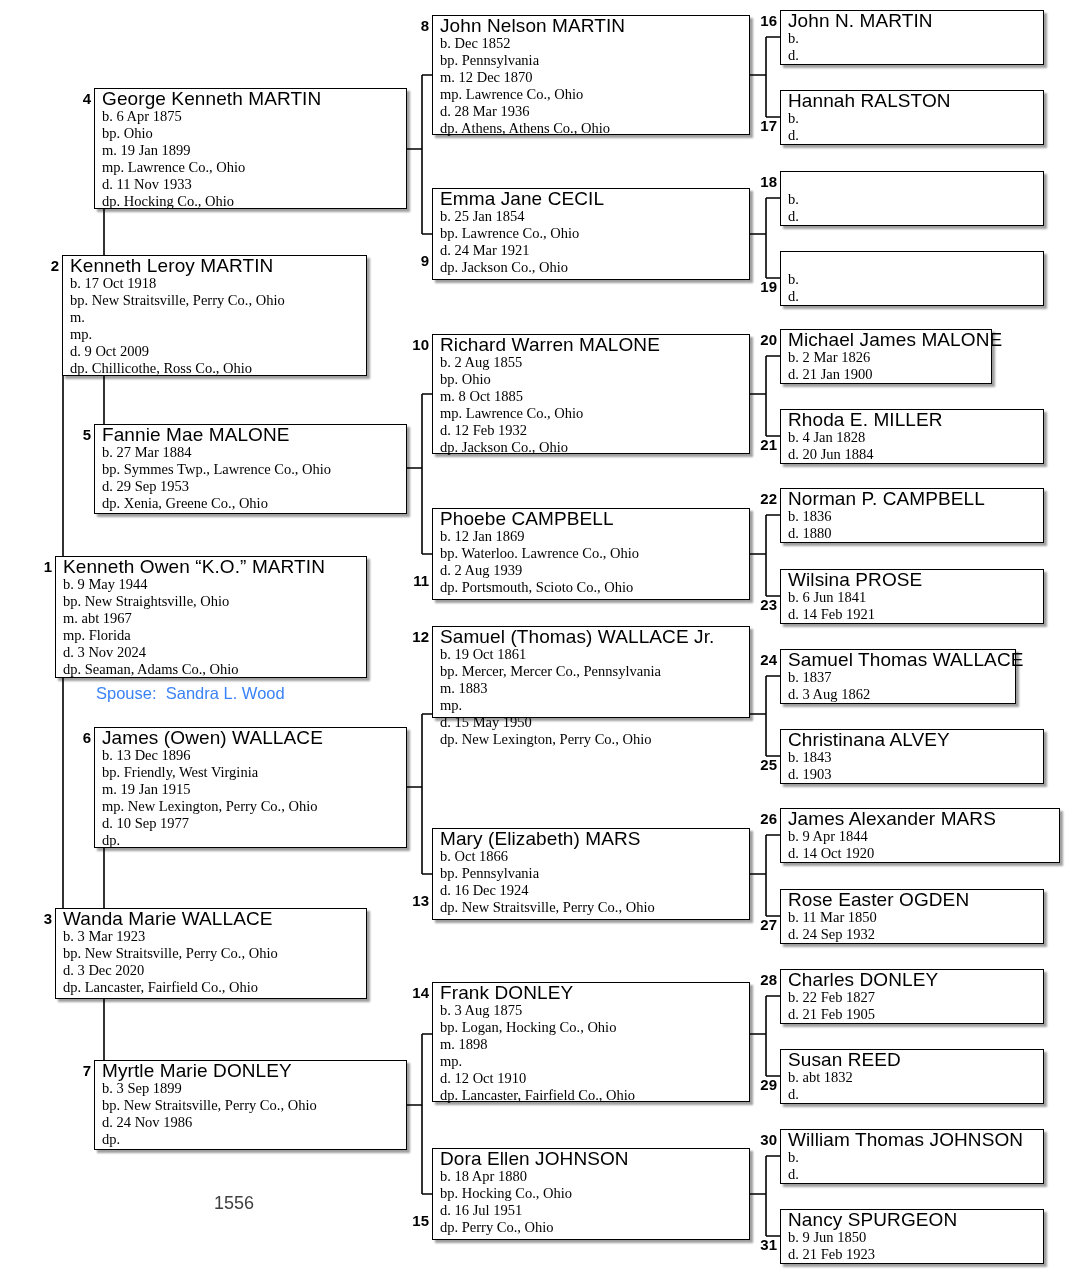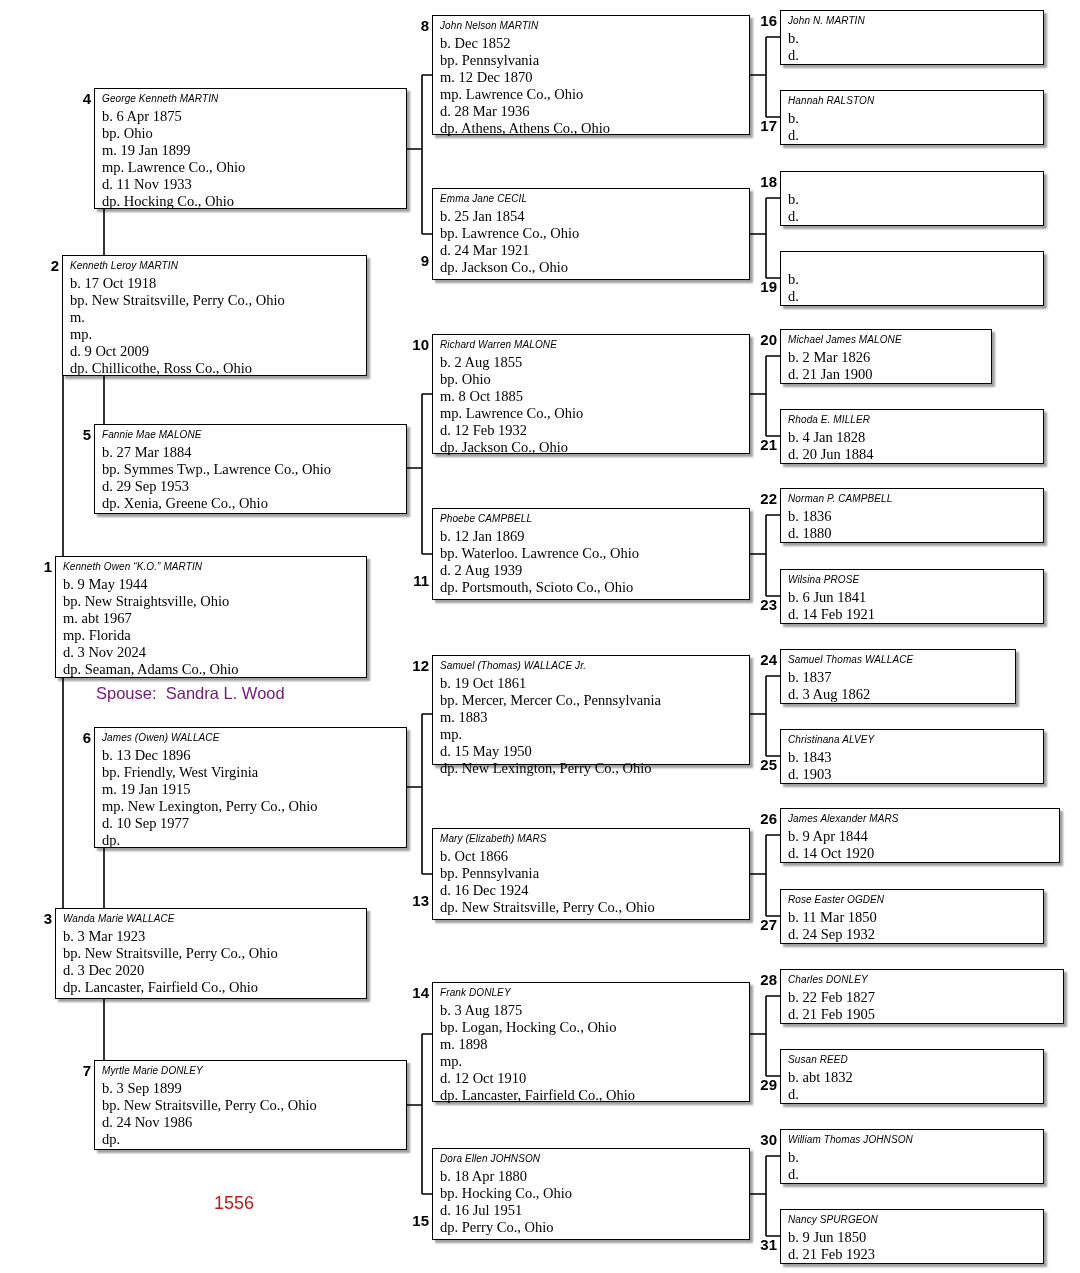--- a/index.html
+++ b/index.html
@@ -14,33 +14,33 @@
     box-shadow:3px 3px 2px rgba(0,0,0,.38);
     padding:1px 4px 0 7px;box-sizing:border-box;
   }
   .num{
     position:absolute;left:-27px;width:23px;text-align:right;
     font-weight:bold;font-size:15px;font-family:"Liberation Sans",sans-serif;
   }
   .num.top{top:1px}
   .num.bottom{bottom:10px}
   .name{
-    font-family:"Liberation Sans",sans-serif;font-size:10px;line-height:18px;
-    min-height:18px;white-space:nowrap;letter-spacing:.1px;font-style:italic;
+    font-family:"Liberation Sans",sans-serif;font-size:19px;line-height:18px;
+    min-height:18px;white-space:nowrap;letter-spacing:.1px;
   }
   .line{
     font-family:"Liberation Serif",serif;font-size:14.5px;line-height:17px;
     min-height:17px;white-space:nowrap;
   }
   .spouse{
-    position:absolute;left:96px;top:684px;font-size:16.5px;color:#701a75;
+    position:absolute;left:96px;top:684px;font-size:16.5px;color:#3b82f6;
     font-family:"Liberation Sans",sans-serif;
   }
   .pageno{
-    position:absolute;left:214px;top:1193px;font-size:18px;color:#b91c1c;
+    position:absolute;left:214px;top:1193px;font-size:18px;color:#404040;
     font-family:"Liberation Sans",sans-serif;
   }
 </style>
 </head>
 <body>
 
 <div id="chart">
 
   <svg class="connectors" width="1080" height="1273" viewBox="0 0 1080 1273">
     <path fill="none" stroke="#000" stroke-width="1.6" d="
@@ -165,21 +165,21 @@
 
   <div class="entry" style="left:432px;top:508px;width:318px;height:92px">
     <span class="num bottom">11</span>
     <div class="name">Phoebe CAMPBELL</div>
     <div class="line">b. 12 Jan 1869</div>
     <div class="line">bp. Waterloo. Lawrence Co., Ohio</div>
     <div class="line">d. 2 Aug 1939</div>
     <div class="line">dp. Portsmouth, Scioto Co., Ohio</div>
   </div>
 
-  <div class="entry" style="left:432px;top:655px;width:318px;height:110px">
+  <div class="entry" style="left:432px;top:626px;width:318px;height:92px">
     <span class="num top">12</span>
     <div class="name">Samuel (Thomas) WALLACE Jr.</div>
     <div class="line">b. 19 Oct 1861</div>
     <div class="line">bp. Mercer, Mercer Co., Pennsylvania</div>
     <div class="line">m. 1883</div>
     <div class="line">mp.</div>
     <div class="line">d. 15 May 1950</div>
     <div class="line">dp. New Lexington, Perry Co., Ohio</div>
   </div>
 
@@ -289,21 +289,21 @@
     <div class="line">d. 14 Oct 1920</div>
   </div>
 
   <div class="entry" style="left:780px;top:889px;width:264px;height:55px">
     <span class="num bottom">27</span>
     <div class="name">Rose Easter OGDEN</div>
     <div class="line">b. 11 Mar 1850</div>
     <div class="line">d. 24 Sep 1932</div>
   </div>
 
-  <div class="entry" style="left:780px;top:969px;width:284px;height:55px">
+  <div class="entry" style="left:780px;top:969px;width:264px;height:55px">
     <span class="num top">28</span>
     <div class="name">Charles DONLEY</div>
     <div class="line">b. 22 Feb 1827</div>
     <div class="line">d. 21 Feb 1905</div>
   </div>
 
   <div class="entry" style="left:780px;top:1049px;width:264px;height:55px">
     <span class="num bottom">29</span>
     <div class="name">Susan REED</div>
     <div class="line">b. abt 1832</div>

